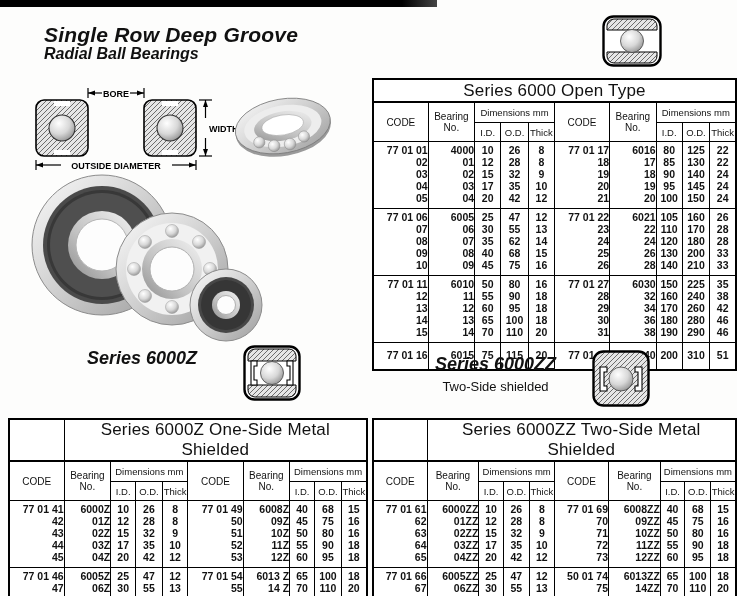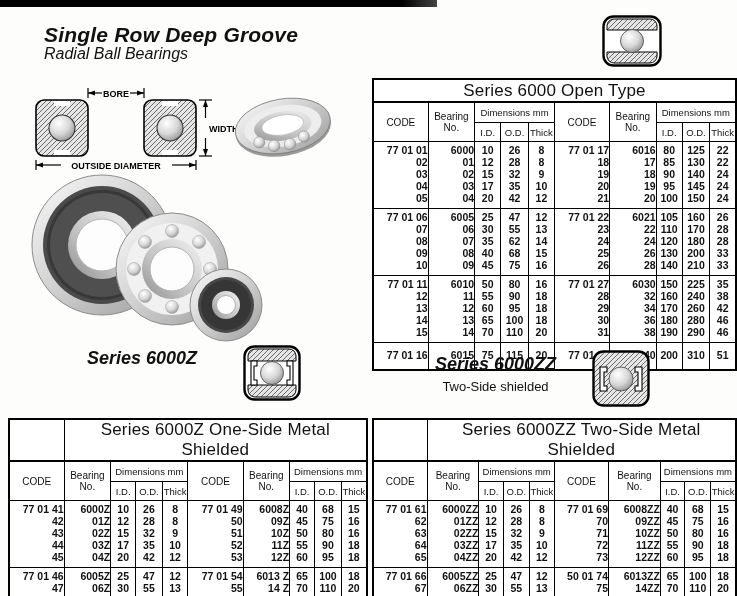--- a/index.html
+++ b/index.html
@@ -6,21 +6,21 @@
   #page{position:relative;width:737px;height:596px;background:#fdfdfc;overflow:hidden;
         font-family:"Liberation Sans","DejaVu Sans",sans-serif;color:#111;}
   .abs{position:absolute;}
 
   
   #scanbar{left:0;top:0;width:437px;height:7px;background:linear-gradient(90deg,#000 0 92%,#444);}
 
   
   #main-title{left:44px;top:24px;line-height:1.05;}
   #main-title .l1{font-size:21px;font-weight:bold;font-style:italic;letter-spacing:.2px;}
-  #main-title .l2{font-size:16px;font-weight:normal;font-style:italic;}
+  #main-title .l2{font-size:16px;font-weight:bold;font-style:italic;}
   .series-head{text-align:center;}
   .series-head .st1{font-size:18px;font-weight:bold;font-style:italic;}
   .series-head .st2{font-size:13px;margin-top:4px;}
   #s6000-head{left:404px;top:16px;width:165px;}
   #s6000z-head{left:52px;top:348px;width:180px;text-align:center;}
   #s6000zz-head{left:408px;top:354px;width:175px;text-align:center;}
 
   
   .bicon{display:block;}
 
@@ -207,21 +207,21 @@
           <th class="h-sub">O.D.</th>
           <th class="h-sub">Thick</th>
           <th class="h-sub">I.D.</th>
           <th class="h-sub">O.D.</th>
           <th class="h-sub">Thick</th>
         </tr>
       </thead>
     <tbody>
           <tr>
             <td class="c-code">77 01 01</td>
-            <td class="c-brg">6000</td>
+            <td class="c-brg">4000</td>
             <td class="c-dim">10</td>
             <td class="c-dim">26</td>
             <td class="c-dim">8</td>
             <td class="c-code">77 01 17</td>
             <td class="c-brg">6016</td>
             <td class="c-dim">80</td>
             <td class="c-dim">125</td>
             <td class="c-dim">22</td>
           </tr>
           <tr>

